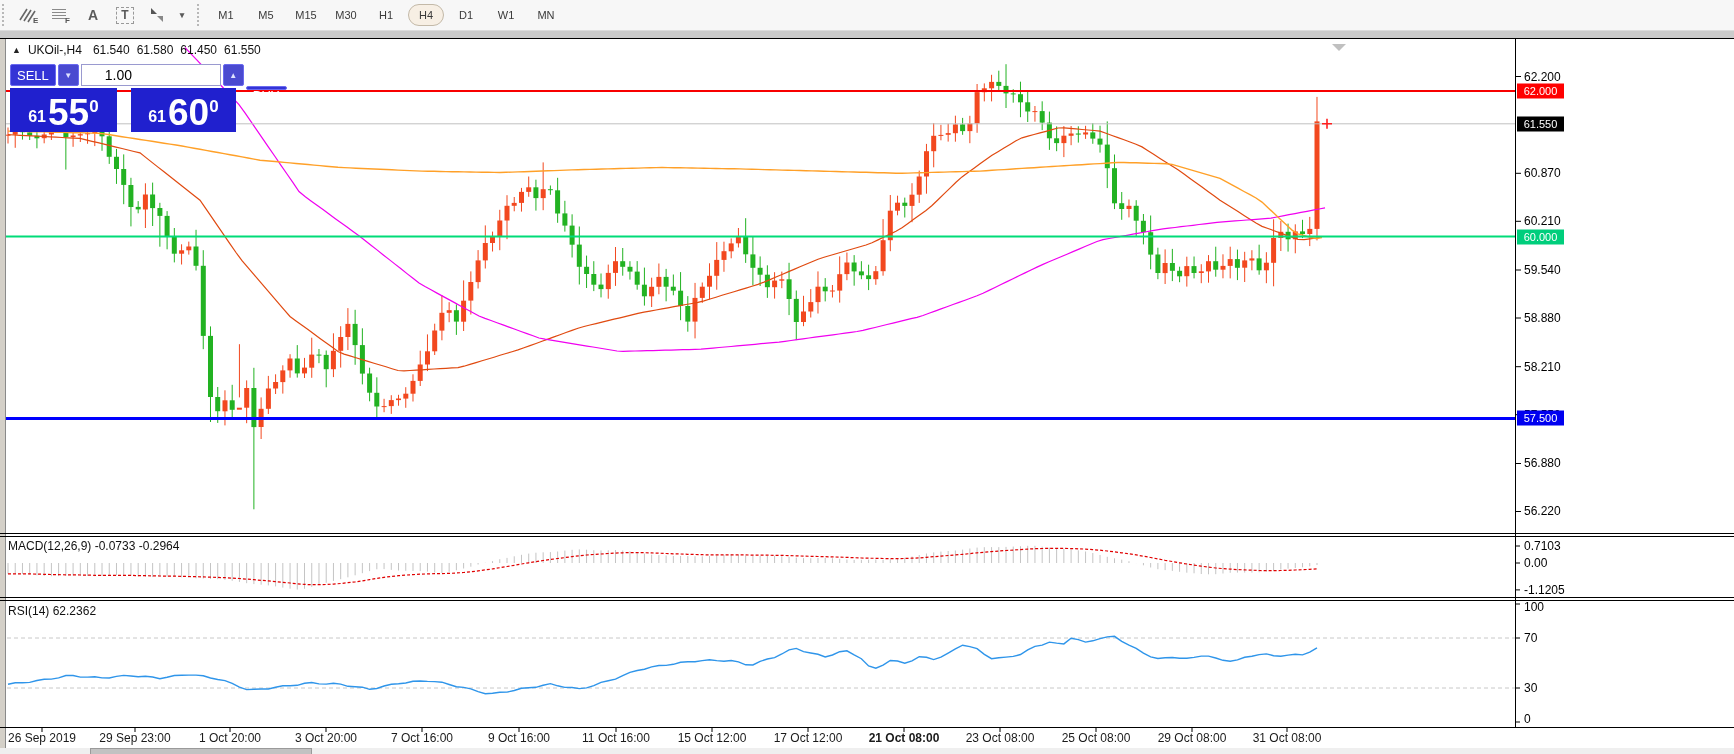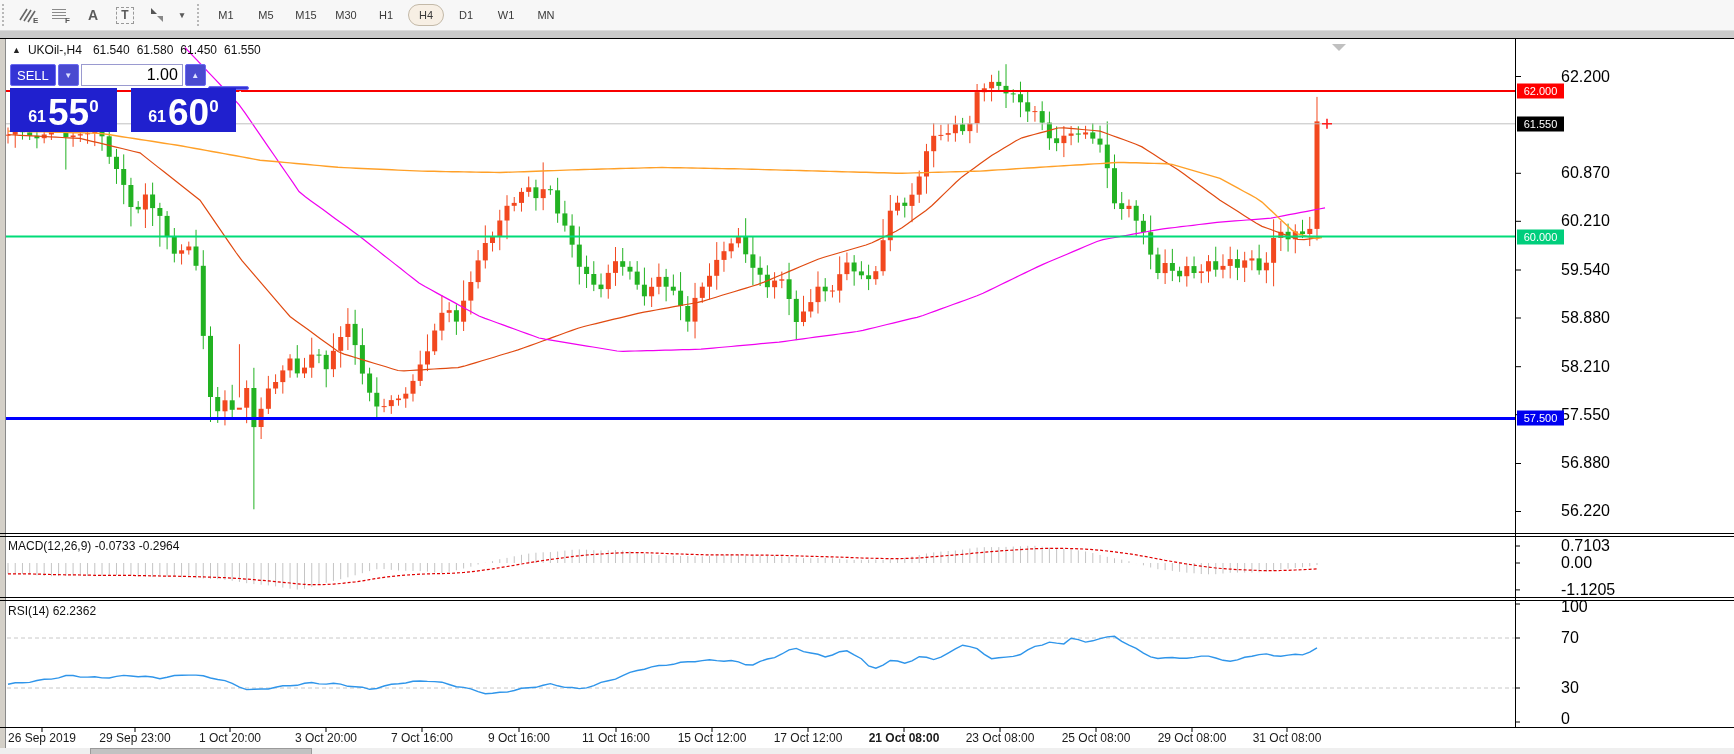--- a/index.html
+++ b/index.html
@@ -26,36 +26,36 @@
   #chart-title .tri{font-size:9px;color:#222;}
   #chart-title .sym{margin-right:4px;}
   
   #trade-panel{position:absolute;left:10px;top:64px;width:226px;}
   .tp-row{display:flex;height:22px;gap:2px;}
   .tp-sell,.tp-buy{background:#3434d6;border:1px solid #6a6af0;color:#fff;font-size:13px;
      font-family:"Liberation Sans",sans-serif;cursor:pointer;border-radius:2px;}
   .tp-sell{width:66px;} .tp-buy{width:63px;margin-top:22px;}
   .tp-step{width:21px;background:#4a4ad0;border:1px solid #6a6af0;color:#dfe3ff;font-size:8px;
      display:flex;align-items:center;justify-content:center;cursor:pointer;border-radius:2px;}
-  .tp-vol{width:92px;border:1px solid #9a9ad0;text-align:right;font-size:16px;padding:0 4px;color:#000;
+  .tp-vol{width:92px;border:1px solid #9a9ad0;font-size:14px;padding:0 23px;color:#000;
      font-family:"Liberation Sans",sans-serif;}
   .tp-prices{display:flex;gap:14px;margin-top:2px;}
   .tp-price{height:42px;background:#2020ce;color:#fff;display:flex;align-items:flex-end;
      justify-content:center;cursor:pointer;padding-bottom:2px;}
   .tp-price.sell{width:140px;} .tp-price.buy{width:138px;}
   .tp-price .sm{font-size:16px;font-weight:bold;margin:0 2px 4px 0;}
   .tp-price .big{font-size:37px;font-weight:bold;line-height:34px;}
   .tp-price sup{font-size:17px;font-weight:bold;line-height:10px;margin-bottom:18px;}
   
   .pane-label{position:absolute;left:8px;font-size:12px;color:#111;}
   
   #annotation{position:absolute;left:1190px;top:341px;font-size:44px;font-weight:bold;color:#f00;
       letter-spacing:1px;white-space:nowrap;}
   
-  .ytick{position:absolute;left:1524px;font-size:16px;color:#000;transform:translateY(-50%);margin-left:37px;}
+  .ytick{position:absolute;left:1524px;font-size:12px;color:#000;transform:translateY(-50%);}
   .badge{position:absolute;left:1517px;width:47px;height:15px;font-size:11px;color:#fff;text-align:center;
      line-height:15px;transform:translateY(-50%);}
   .xlab{position:absolute;top:731px;font-size:12px;color:#1a1a1a;transform:translateX(-50%);white-space:nowrap;}
   
   #hscroll{position:absolute;left:0;top:748px;width:1734px;height:6px;background:#efefef;}
   #hscroll .thumb{position:absolute;left:90px;top:0;width:220px;height:5px;background:#c2c2c2;border:1px solid #9a9a9a;}
 </style>
 </head>
 <body>
 

